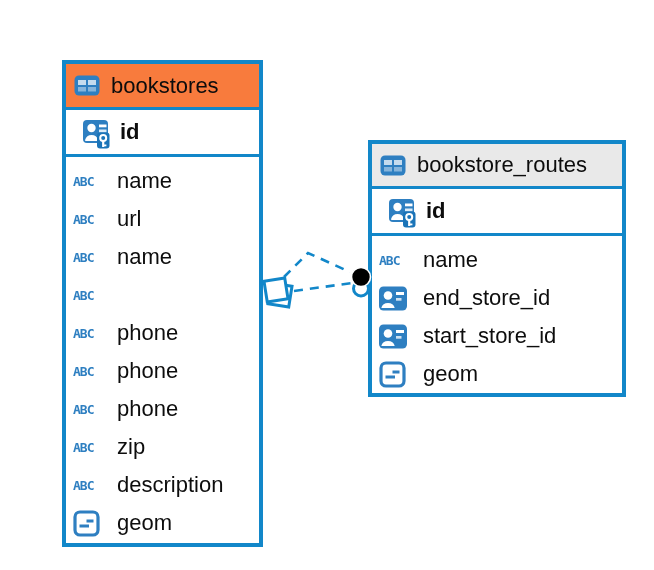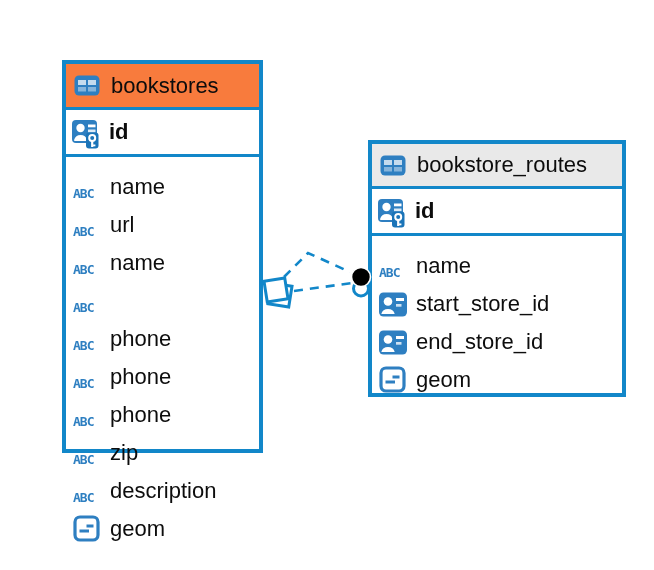--- a/index.html
+++ b/index.html
@@ -1,37 +1,37 @@
 <!DOCTYPE html>
 <html><head>
 <meta charset="utf-8">
 <style>
   html,body{margin:0;padding:0;background:#fff;}
   .canvas{position:relative;width:654px;height:570px;background:#ffffff;overflow:hidden;
           font-family:"Liberation Sans", sans-serif;}
   .table{position:absolute;background:#fff;border:4px solid #1287c9;box-sizing:border-box;}
   .thead{display:flex;align-items:center;gap:9px;padding:0 8px;border-bottom:3px solid #1287c9;box-sizing:border-box;}
   .thead .tname{font-size:22px;color:#0c0c0c;white-space:nowrap;}
-  .pk-row{display:flex;align-items:center;gap:9px;padding:0 6px;height:44px;border-bottom:3px solid #1287c9;}
+  .pk-row{display:flex;align-items:center;gap:9px;padding:0 17px;height:44px;border-bottom:3px solid #1287c9;}
   .rows{padding-top:5px;}
-  .row{display:flex;align-items:flex-end;gap:9px;padding:0 7px;height:38px;}
+  .row{display:flex;align-items:center;gap:16px;padding:0 7px;height:38px;}
   .fname{font-size:22px;color:#0d0d0d;white-space:nowrap;}
   .pk-row .fname{font-weight:700;}
   .icon-cell{width:28px;display:flex;justify-content:flex-start;align-items:center;flex:none;}
   .abc{font-family:"DejaVu Sans Mono",monospace;font-weight:700;font-size:13px;line-height:13px;
        color:#2e7fc1;letter-spacing:-1px;transform:scaleY(.92);}
   .relation-svg{position:absolute;left:0;top:0;width:654px;height:570px;pointer-events:none;}
   .relation-svg .hit{pointer-events:auto;cursor:pointer;}
 </style>
 </head>
 <body>
 
 <div class="canvas">
 
-  <div class="table" style="left:62px;top:60px;width:201px;height:393px;">
+  <div class="table" style="left:62px;top:60px;width:201px;height:487px;">
     <div class="thead" style="height:46px;background:#f87b3d;">
       <span class="icon-cell">
         <svg width="26" height="21" viewBox="0 0 26 21">
           <rect x="0.5" y="0.5" width="25" height="20" rx="4.5" fill="#2e7fc1"></rect>
           <rect x="4" y="5" width="8" height="5" fill="#ffffff" opacity="0.72"></rect>
           <rect x="14" y="5" width="8" height="5" fill="#ffffff" opacity="0.72"></rect>
           <rect x="4" y="12" width="8" height="4.5" fill="#ffffff" opacity="0.42"></rect>
           <rect x="14" y="12" width="8" height="4.5" fill="#ffffff" opacity="0.42"></rect>
         </svg>
       </span>
@@ -143,33 +143,33 @@
       <div class="row">
         <span class="icon-cell">
           <svg width="28" height="25" viewBox="0 0 28 25">
             <rect x="0" y="0.5" width="28" height="24" rx="4.5" fill="#2e7fc1"></rect>
             <circle cx="9" cy="9.5" r="4.3" fill="#fff"></circle>
             <path d="M2.3 22 a6.9 6.6 0 0 1 13.4 0 z" fill="#fff"></path>
             <rect x="17" y="6" width="8" height="3" fill="#fff"></rect>
             <rect x="17" y="12" width="5.5" height="2.7" fill="#cfe2f2"></rect>
           </svg>
         </span>
-        <span class="fname">start_store_id</span>
+        <span class="fname">end_store_id</span>
       </div>
       <div class="row">
         <span class="icon-cell">
           <svg width="28" height="25" viewBox="0 0 28 25">
             <rect x="0" y="0.5" width="28" height="24" rx="4.5" fill="#2e7fc1"></rect>
             <circle cx="9" cy="9.5" r="4.3" fill="#fff"></circle>
             <path d="M2.3 22 a6.9 6.6 0 0 1 13.4 0 z" fill="#fff"></path>
             <rect x="17" y="6" width="8" height="3" fill="#fff"></rect>
             <rect x="17" y="12" width="5.5" height="2.7" fill="#cfe2f2"></rect>
           </svg>
         </span>
-        <span class="fname">end_store_id</span>
+        <span class="fname">start_store_id</span>
       </div>
       <div class="row">
         <span class="icon-cell">
           <svg width="27" height="27" viewBox="0 0 27 27">
             <rect x="2" y="2" width="23" height="23" rx="5" fill="#fff" stroke="#2e7fc1" stroke-width="3.2"></rect>
             <rect x="13.5" y="9.5" width="7" height="3" fill="#2e7fc1"></rect>
             <rect x="6.5" y="14.5" width="9.5" height="3" fill="#2e7fc1"></rect>
           </svg>
         </span>
         <span class="fname">geom</span>

